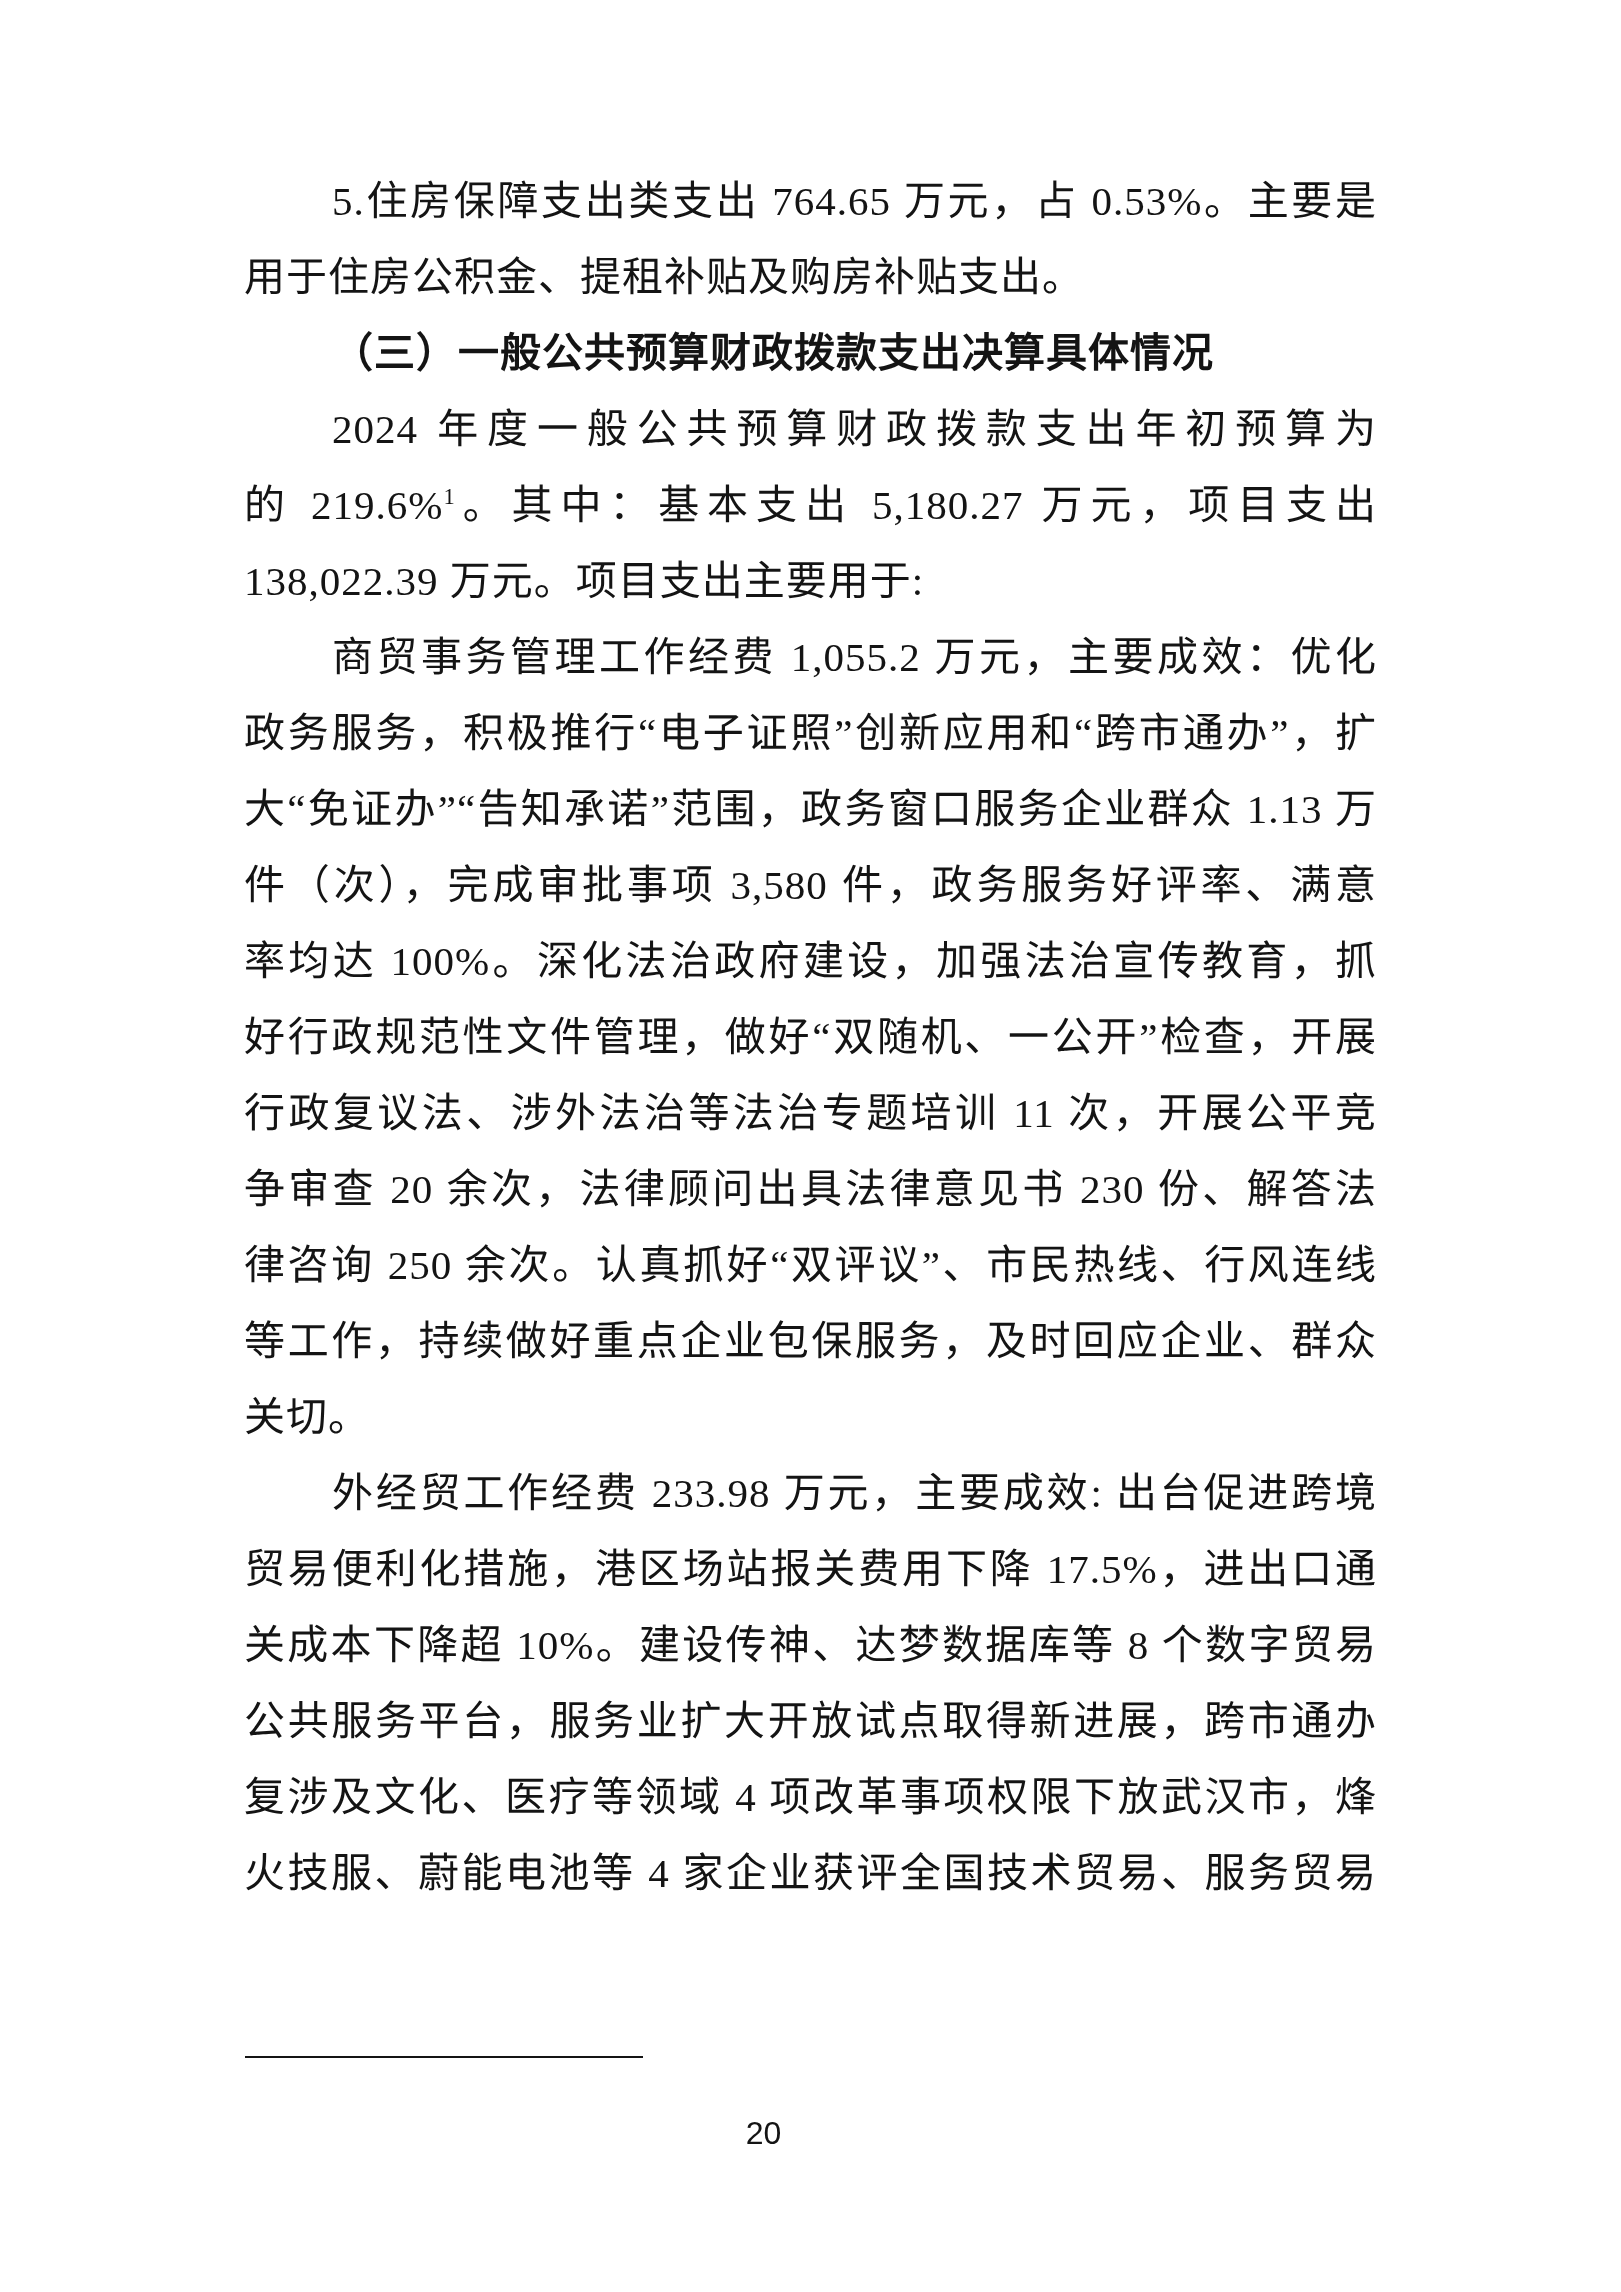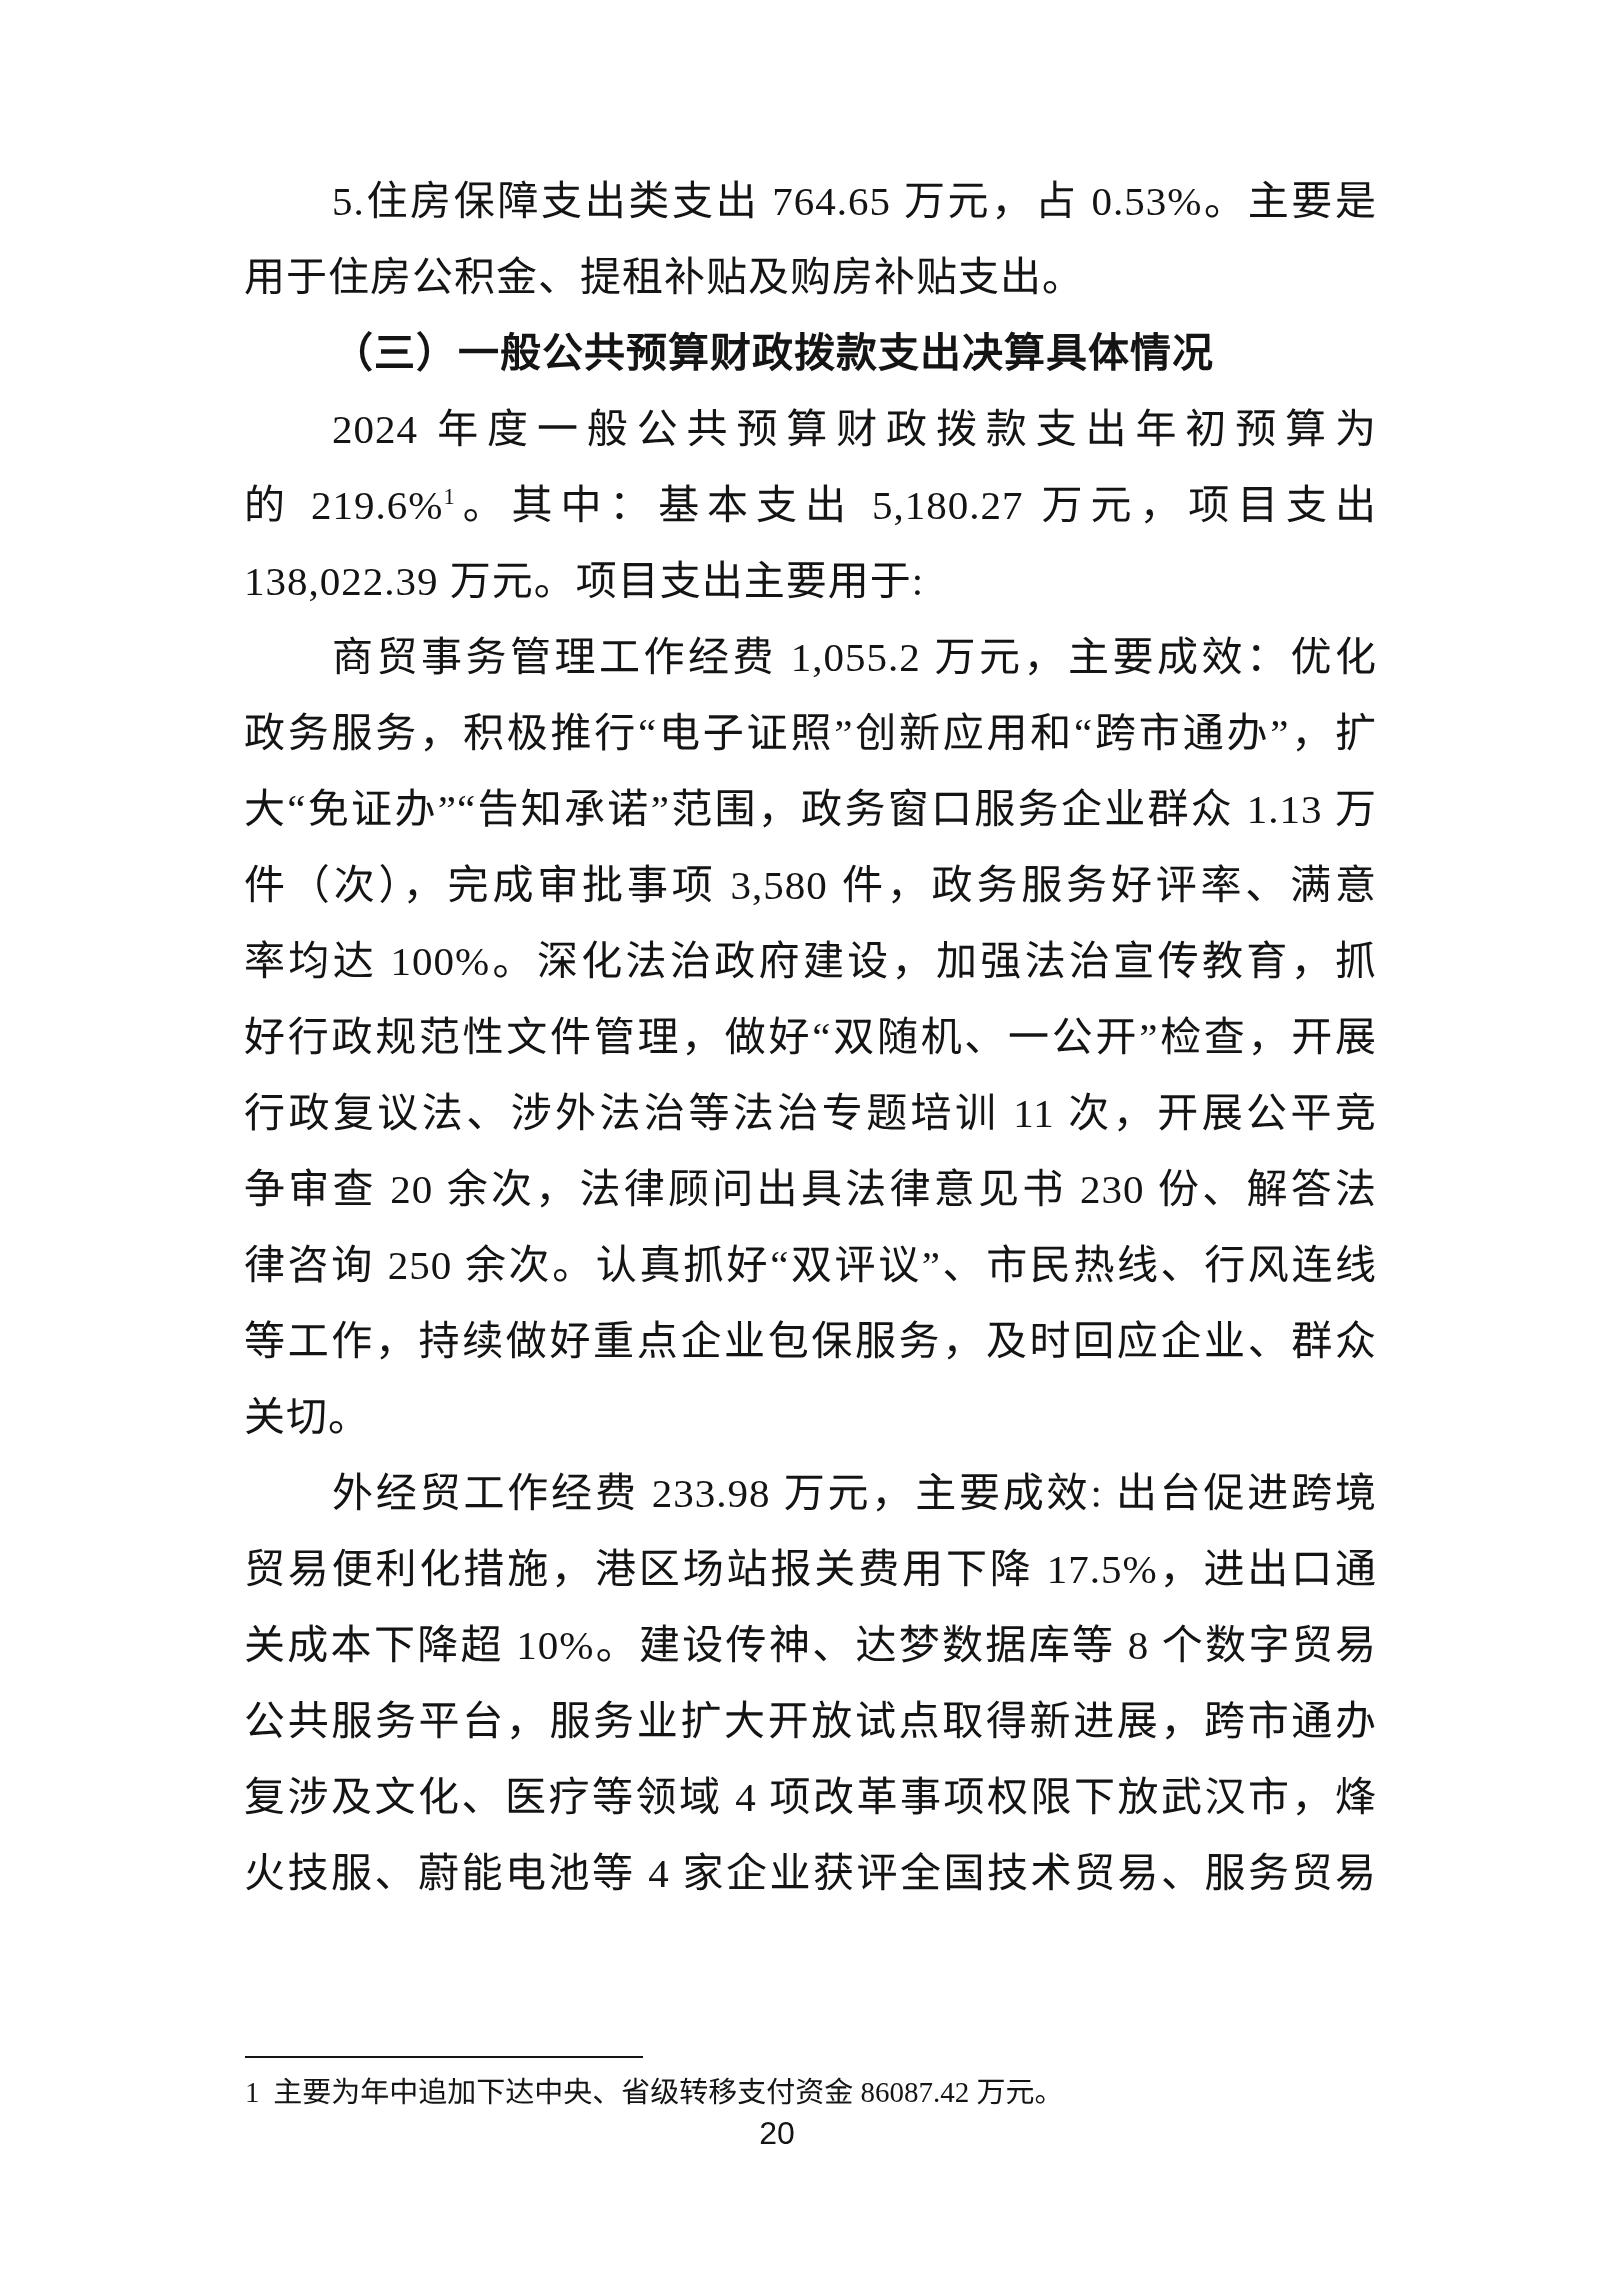--- a/index.html
+++ b/index.html
@@ -8,21 +8,20 @@
     background: #ffffff;
   }
   .page {
     position: relative;
     width: 1447px;
     height: 2293px;
     background: #ffffff;
     color: #141414;
     font-family: "Liberation Serif", "DejaVu Serif", serif;
     overflow: hidden;
-    padding-left: 27px;
   }
   .content {
     position: absolute;
     left: 244px;
     top: 163px;
     width: 1133px;
   }
   .line {
     font-size: 41px;
     line-height: 76px;
@@ -95,19 +94,16 @@
       <div class="line stretch indent"><span>外经贸工作经费 233.98 万元，主要成效: 出台促进跨境</span></div>
       <div class="line stretch"><span>贸易便利化措施，港区场站报关费用下降 17.5%，进出口通</span></div>
       <div class="line stretch"><span>关成本下降超 10%。建设传神、达梦数据库等 8 个数字贸易</span></div>
       <div class="line stretch"><span>公共服务平台，服务业扩大开放试点取得新进展，跨市通办</span></div>
       <div class="line stretch"><span>复涉及文化、医疗等领域 4 项改革事项权限下放武汉市，烽</span></div>
       <div class="line stretch"><span>火技服、蔚能电池等 4 家企业获评全国技术贸易、服务贸易</span></div>
     </div>
 
   <div class="footnote-rule"></div>
 
-  <div class="footnote">
-    <span class="fn-marker">1</span><span class="fn-text">主要为年中追加下达中央、省级转移支付资金 86087.42 万元。</span>
-  </div>
 
   <div class="page-number">20</div>
 </div>
 
 
 </body></html>

